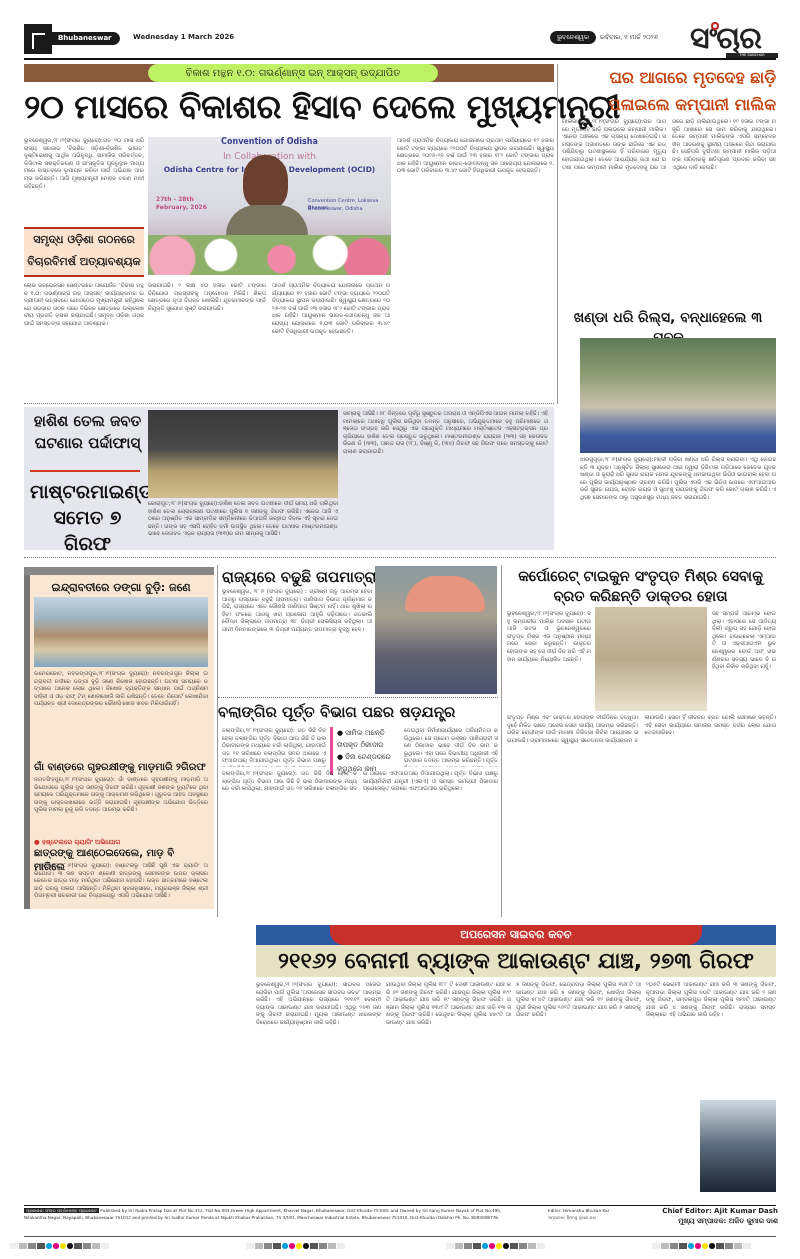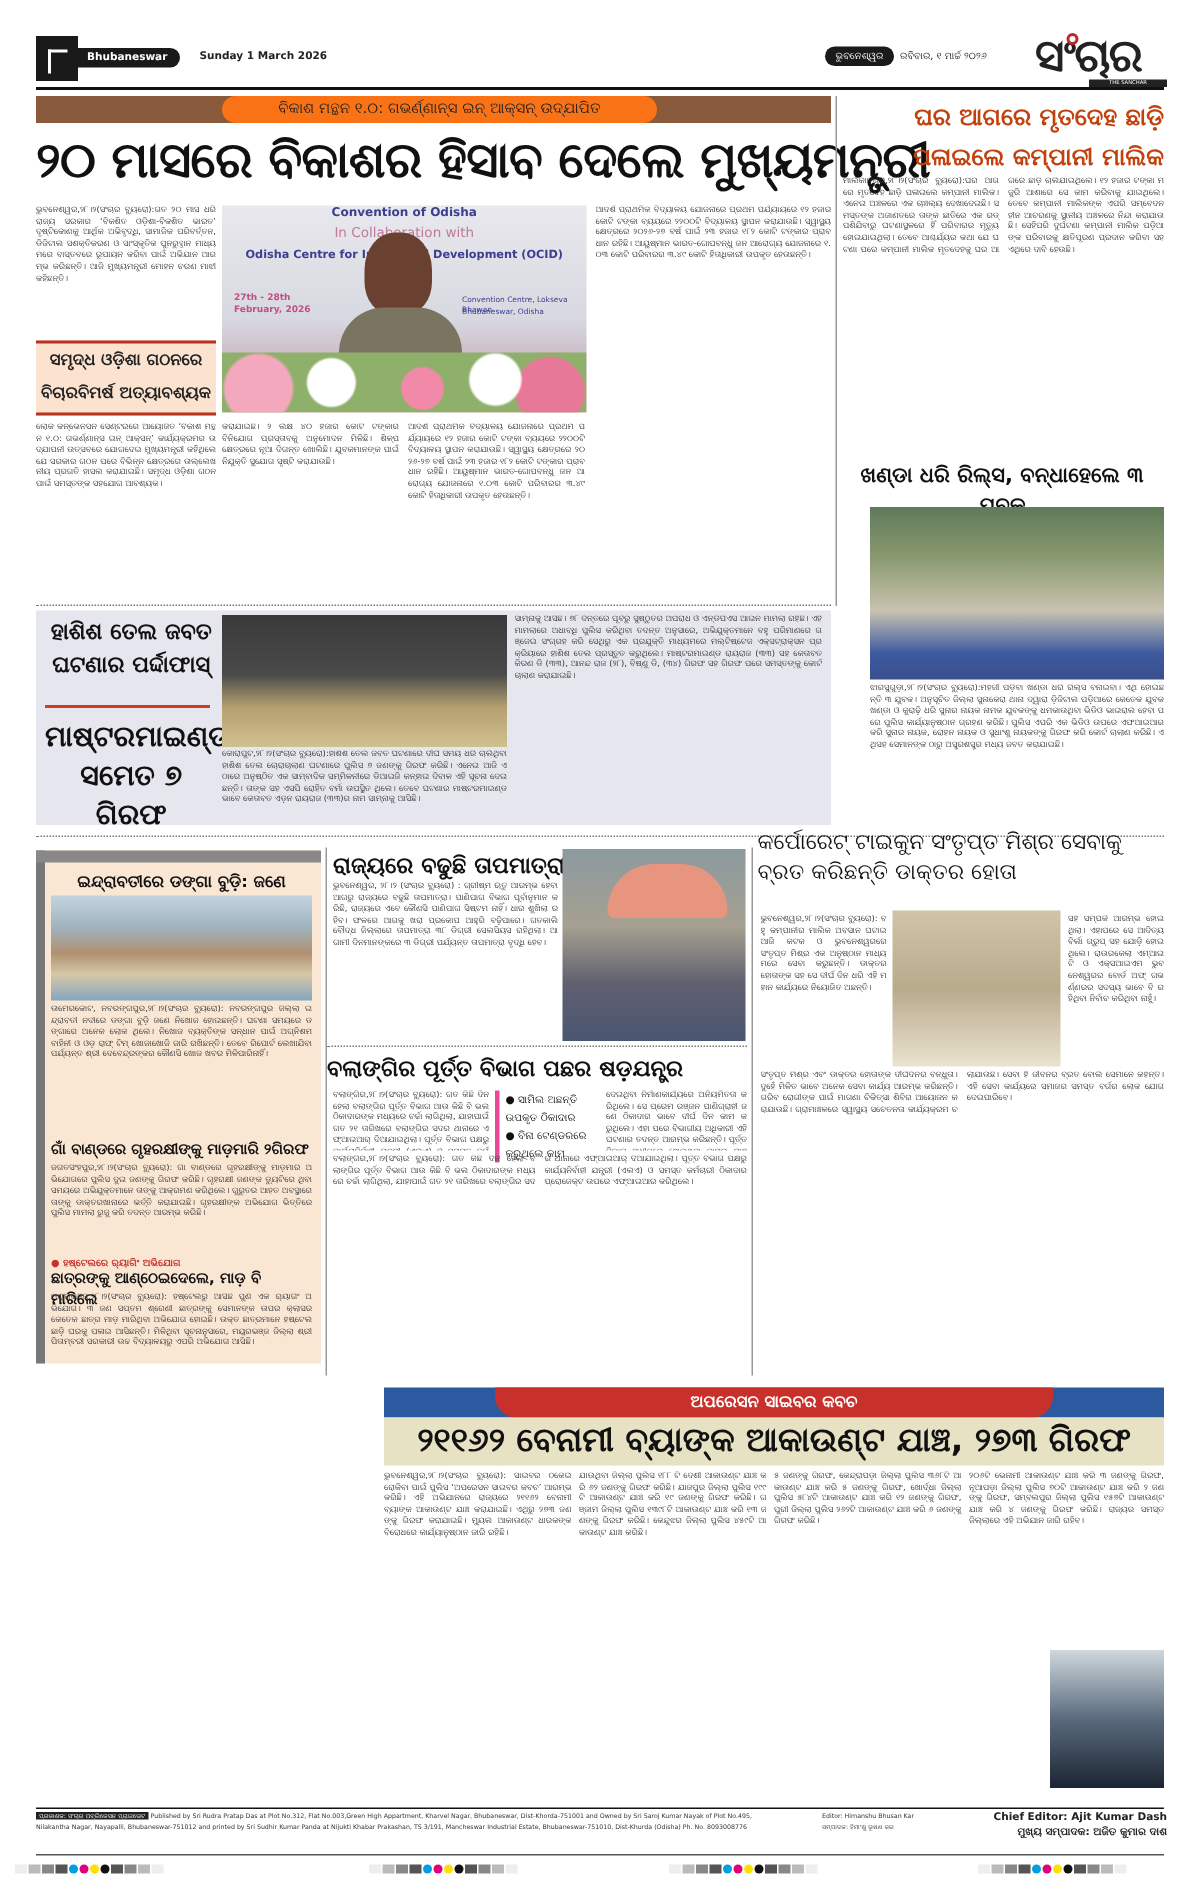--- a/index.html
+++ b/index.html
@@ -16,21 +16,21 @@
   .city-pill { left: 52px; top: 32px; height: 13px; padding: 0 8px 0 6px; background: #1a1a1a; color: #fff; font-size: 7px; font-weight: bold; border-radius: 0 8px 8px 0; line-height: 13px; }
   .date-en { left: 133px; top: 33px; font-size: 7px; font-weight: bold; }
   .city-pill-or { left: 550px; top: 31px; height: 13px; padding: 0 7px; background: #1a1a1a; color: #fff; font-size: 6.5px; border-radius: 7px; line-height: 13px; }
   .date-or { left: 600px; top: 33px; font-size: 6.5px; }
   .logo { left: 690px; top: 20px; font-size: 30px; font-weight: bold; color: #222; font-family: "DejaVu Serif", serif; letter-spacing: -1px; }
   .logo-dot { left: 711px; top: 22px; width: 8px; height: 8px; border-radius: 50%; border: 2px solid #c0272d; background: #fff; }
   .logo-tag { left: 726px; top: 53px; width: 52px; height: 5px; background: #222; color: #fff; font-size: 3.5px; text-align: center; line-height: 5px; }
   .top-rule { left: 24px; top: 58px; width: 752px; height: 2px; }
   
   .kicker-band { left: 24px; top: 64px; width: 530px; height: 18px; background: #8a5a3c; }
-  .kicker-pill { left: 148px; top: 64px; width: 290px; height: 18px; background: #f97316; border-radius: 9px; text-align: center; font-size: 10px; line-height: 18px; color: #222; }
+  .kicker-pill { left: 148px; top: 64px; width: 290px; height: 18px; background: #bef264; border-radius: 9px; text-align: center; font-size: 10px; line-height: 18px; color: #222; }
   .lead-headline { left: 24px; top: 86px; width: 530px; font-size: 33px; font-weight: bold; line-height: 42px; color: #111; white-space: nowrap; letter-spacing: -0.5px; }
   .lead-photo { left: 148px; top: 137px; width: 243px; height: 138px; background: linear-gradient(180deg,#e8e8ee 0%,#d8d8e0 55%,#c9b9c5 75%,#e8b8c8 100%); }
   .photo-caption-line { position: absolute; left: 0; width: 100%; text-align: center; color: #3b3f8f; font-weight: bold; }
   .person-head { position: absolute; left: 95px; top: 18px; width: 45px; height: 55px; background: #6a4030; border-radius: 45% 45% 40% 40%; }
   .person-body { position: absolute; left: 78px; top: 68px; width: 82px; height: 60px; background: #7a7560; border-radius: 30px 30px 0 0; }
   .flowers { position: absolute; left: 0; bottom: 0; width: 100%; height: 40px; background: radial-gradient(circle at 10% 60%,#f4a8bd 10%,transparent 11%),radial-gradient(circle at 30% 50%,#fff 9%,transparent 10%),radial-gradient(circle at 55% 60%,#f08aa8 10%,transparent 11%),radial-gradient(circle at 75% 45%,#fff 9%,transparent 10%),radial-gradient(circle at 90% 65%,#e87898 10%,transparent 11%),#8fb06a; }
   .sub-headline-box { left: 24px; top: 227px; width: 120px; height: 50px; background: #fbe3cf; border-top: 2px solid #b8321e; border-bottom: 2px solid #b8321e; text-align: center; font-size: 11px; line-height: 22px; font-weight: bold; color: #222; }
   
   .right-head { left: 560px; top: 64px; width: 216px; font-size: 16px; font-weight: bold; line-height: 27px; text-align: right; color: #c2410c; }
   .vrule { background: #999; width: 1px; }
@@ -43,21 +43,21 @@
   
   .ll-box { left: 24px; top: 567px; width: 190px; height: 342px; background: #f9e6d3; border-left: 6px solid #777; }
   .ll-topbar { left: 24px; top: 567px; width: 190px; height: 8px; background: #888; }
   .ll-head { left: 34px; top: 580px; width: 174px; font-size: 11px; font-weight: bold; line-height: 16px; color: #111; text-align: center; }
   .ll-photo { left: 34px; top: 597px; width: 174px; height: 70px; background: linear-gradient(180deg,#c4d4e0 0%,#9fb4c0 30%,#b09070 55%,#d6c8a8 75%,#84a6c0 100%); }
   
   .heat-head { left: 222px; top: 567px; width: 160px; font-size: 15px; font-weight: bold; color: #111; line-height: 20px; }
   .heat-photo { left: 375px; top: 566px; width: 122px; height: 128px; background: linear-gradient(180deg,#8b9aa0 0%,#a6a090 40%,#606070 70%,#4a5570 100%); }
   .umbrella { position: absolute; left: 30px; top: 10px; width: 80px; height: 36px; background: #e8957f; border-radius: 40px 40px 6px 6px; }
   
-  .doc-head { left: 505px; top: 552px; width: 271px; font-size: 14.5px; font-weight: normal; line-height: 20px; color: #111; text-align: left; white-space: nowrap; }
+  .doc-head { left: 505px; top: 566px; width: 271px; font-size: 14.5px; font-weight: bold; line-height: 20px; color: #111; text-align: center; white-space: nowrap; }
   .doc-photo { left: 595px; top: 607px; width: 112px; height: 104px; background: linear-gradient(180deg,#d0c4a8 0%,#b9aa8c 50%,#eae3cf 100%); }
   
   .bal-head { left: 218px; top: 702px; width: 280px; font-size: 15px; font-weight: bold; color: #111; line-height: 20px; }
   .bullet-box { left: 330px; top: 727px; width: 70px; font-size: 7px; line-height: 12px; border-left: 3px solid #ec4899; padding-left: 4px; color: #111; }
   
   .cyber-band { left: 256px; top: 925px; width: 520px; height: 20px; background: #2c5aa0; }
   .cyber-kicker { left: 330px; top: 925px; width: 372px; height: 20px; background: #c8312b; border-radius: 10px 10px 14px 14px / 0 0 14px 14px; color: #fff; font-size: 11px; font-weight: bold; text-align: center; line-height: 20px; }
   .cyber-head { left: 256px; top: 945px; width: 520px; height: 32px; background: #e8e2c4; font-size: 22px; font-weight: bold; line-height: 32px; color: #111; white-space: nowrap; text-align: center; }
   .hacker-photo { left: 700px; top: 1100px; width: 76px; height: 92px; background: linear-gradient(180deg,#cfd8de 0%,#5a6a7c 50%,#1c2533 100%); }
   
@@ -68,21 +68,21 @@
   .colorbar { top: 1243px; height: 6px; display: flex; gap: 1px; }
   .colorbar span { display: inline-block; height: 6px; }
   .sq { width: 8px; }
   .dot { width: 6px; border-radius: 50%; }
 </style>
 </head>
 <body>
 
 <div class="abs corner-logo"></div>
 <div class="abs city-pill">Bhubaneswar</div>
-<div class="abs date-en">Sunday 1 March 2026</div>
+<div class="abs date-en">Wednesday 1 March 2026</div>
 <div class="abs city-pill-or">ଭୁବନେଶ୍ୱର</div>
 <div class="abs date-or">ରବିବାର, ୧ ମାର୍ଚ୍ଚ ୨୦୨୬</div>
 <div class="abs logo">ସଂଚାର</div>
 <div class="abs logo-dot" style="border-color: rgb(192, 39, 45);"></div>
 <div class="abs logo-tag">THE SANCHAR</div>
 <div class="abs rule top-rule"></div>
 
 <div class="abs kicker-band"></div>
 <div class="abs kicker-pill">ବିକାଶ ମନ୍ଥନ ୧.୦: ଗଭର୍ଣ୍ଣାନ୍ସ ଇନ୍ ଆକ୍ସନ୍ ଉଦ୍‌ଯାପିତ</div>
 <div class="abs lead-headline">୨୦ ମାସରେ ବିକାଶର ହିସାବ ଦେଲେ ମୁଖ୍ୟମନ୍ତ୍ରୀ</div>

